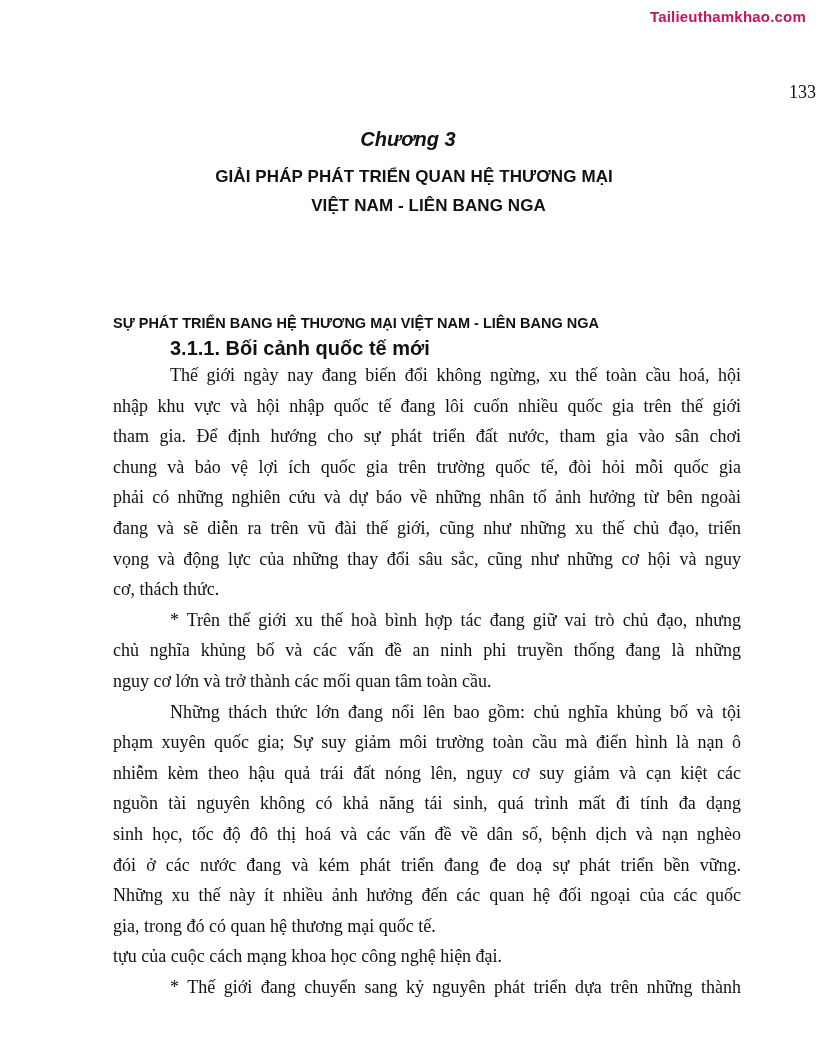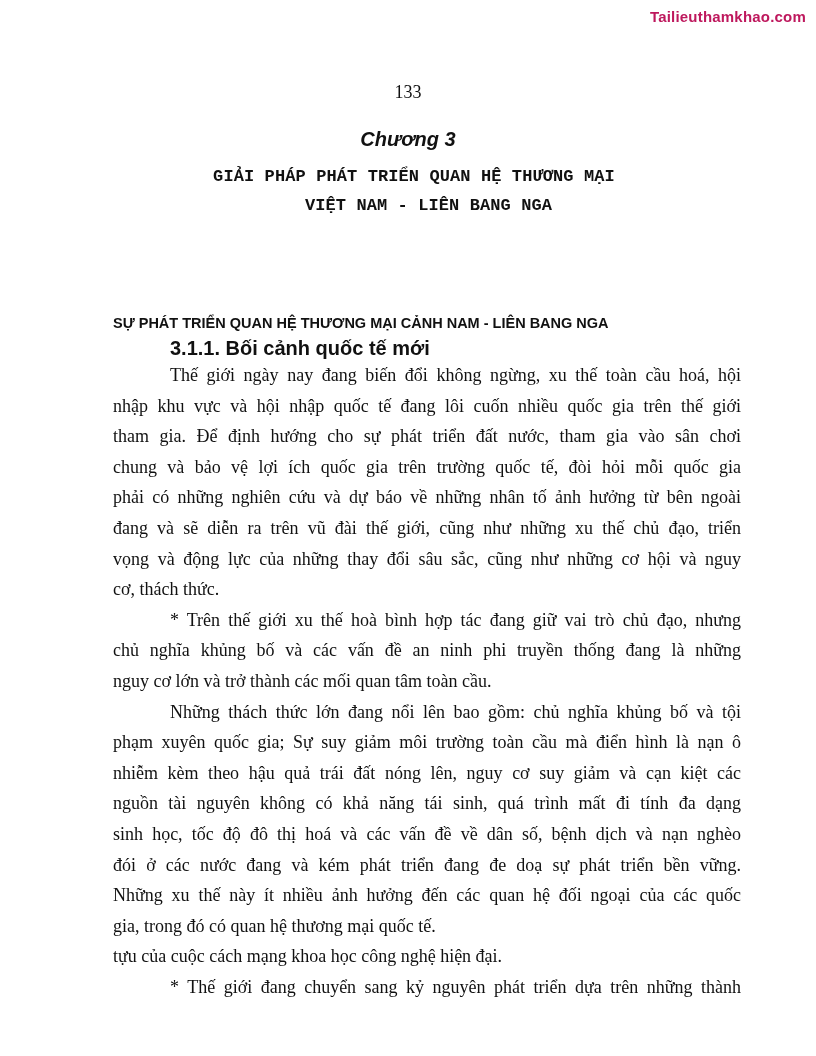--- a/index.html
+++ b/index.html
@@ -20,38 +20,38 @@
     font-size: 15px;
     color: #be185d;
     text-shadow: 1px 1px 0 #ffffff;
     letter-spacing: 0.2px;
     font-weight: bold;
   }
   .page-number {
     position: absolute;
     top: 82px;
     left: 0; right: 0;
-    text-align: center;
+    text-align: right;
     font-size: 18px;
   }
   .chapter-label {
     position: absolute;
     top: 128px;
     left: 0; right: 0;
     text-align: center;
     font-family: "Liberation Sans", "DejaVu Sans", sans-serif;
     font-weight: 700;
     font-style: italic;
     font-size: 20px;
   }
   .chapter-title {
     position: absolute;
     left: 0; right: 0;
     text-align: center;
-    font-family: Liberation Mono, monospace;
+    font-family: Liberation Sans, sans-serif;
     font-weight: 700;
     font-size: 17px;
     letter-spacing: 0.1px;
     margin-left: 12px;
   }
   .title-1 { top: 167px; }
   .title-2 { top: 196px; padding-left: 29px; }
   .sec-heading {
     position: absolute;
     left: 113px;
@@ -108,21 +108,21 @@
 
   <div class="page-number">133</div>
 
   <div class="chapter-label">Chương 3</div>
 
   <div class="chapter-title title-1">GIẢI PHÁP PHÁT TRIỂN QUAN HỆ THƯƠNG MẠI</div>
 
   <div class="chapter-title title-2">VIỆT NAM - LIÊN BANG NGA</div>
 
 
-  <div class="sec-heading sec-line-2">SỰ PHÁT TRIỂN QUAN HỆ THƯƠNG MẠI CẢNH NAM - LIÊN BANG NGA</div>
+  <div class="sec-heading sec-line-2">SỰ PHÁT TRIỂN BANG HỆ THƯƠNG MẠI VIỆT NAM - LIÊN BANG NGA</div>
 
   <div class="subsec-heading">3.1.1. Bối cảnh quốc tế mới</div>
 
   <div class="body-text">
       <div class="para">
         <div class="bline indent">Thế giới ngày nay đang biến đổi không ngừng, xu thế toàn cầu hoá, hội</div>
         <div class="bline">nhập khu vực và hội nhập quốc tế đang lôi cuốn nhiều quốc gia trên thế giới</div>
         <div class="bline">tham gia. Để định hướng cho sự phát triển đất nước, tham gia vào sân chơi</div>
         <div class="bline">chung và bảo vệ lợi ích quốc gia trên trường quốc tế, đòi hỏi mỗi quốc gia</div>
         <div class="bline">phải có những nghiên cứu và dự báo về những nhân tố ảnh hưởng từ bên ngoài</div>

